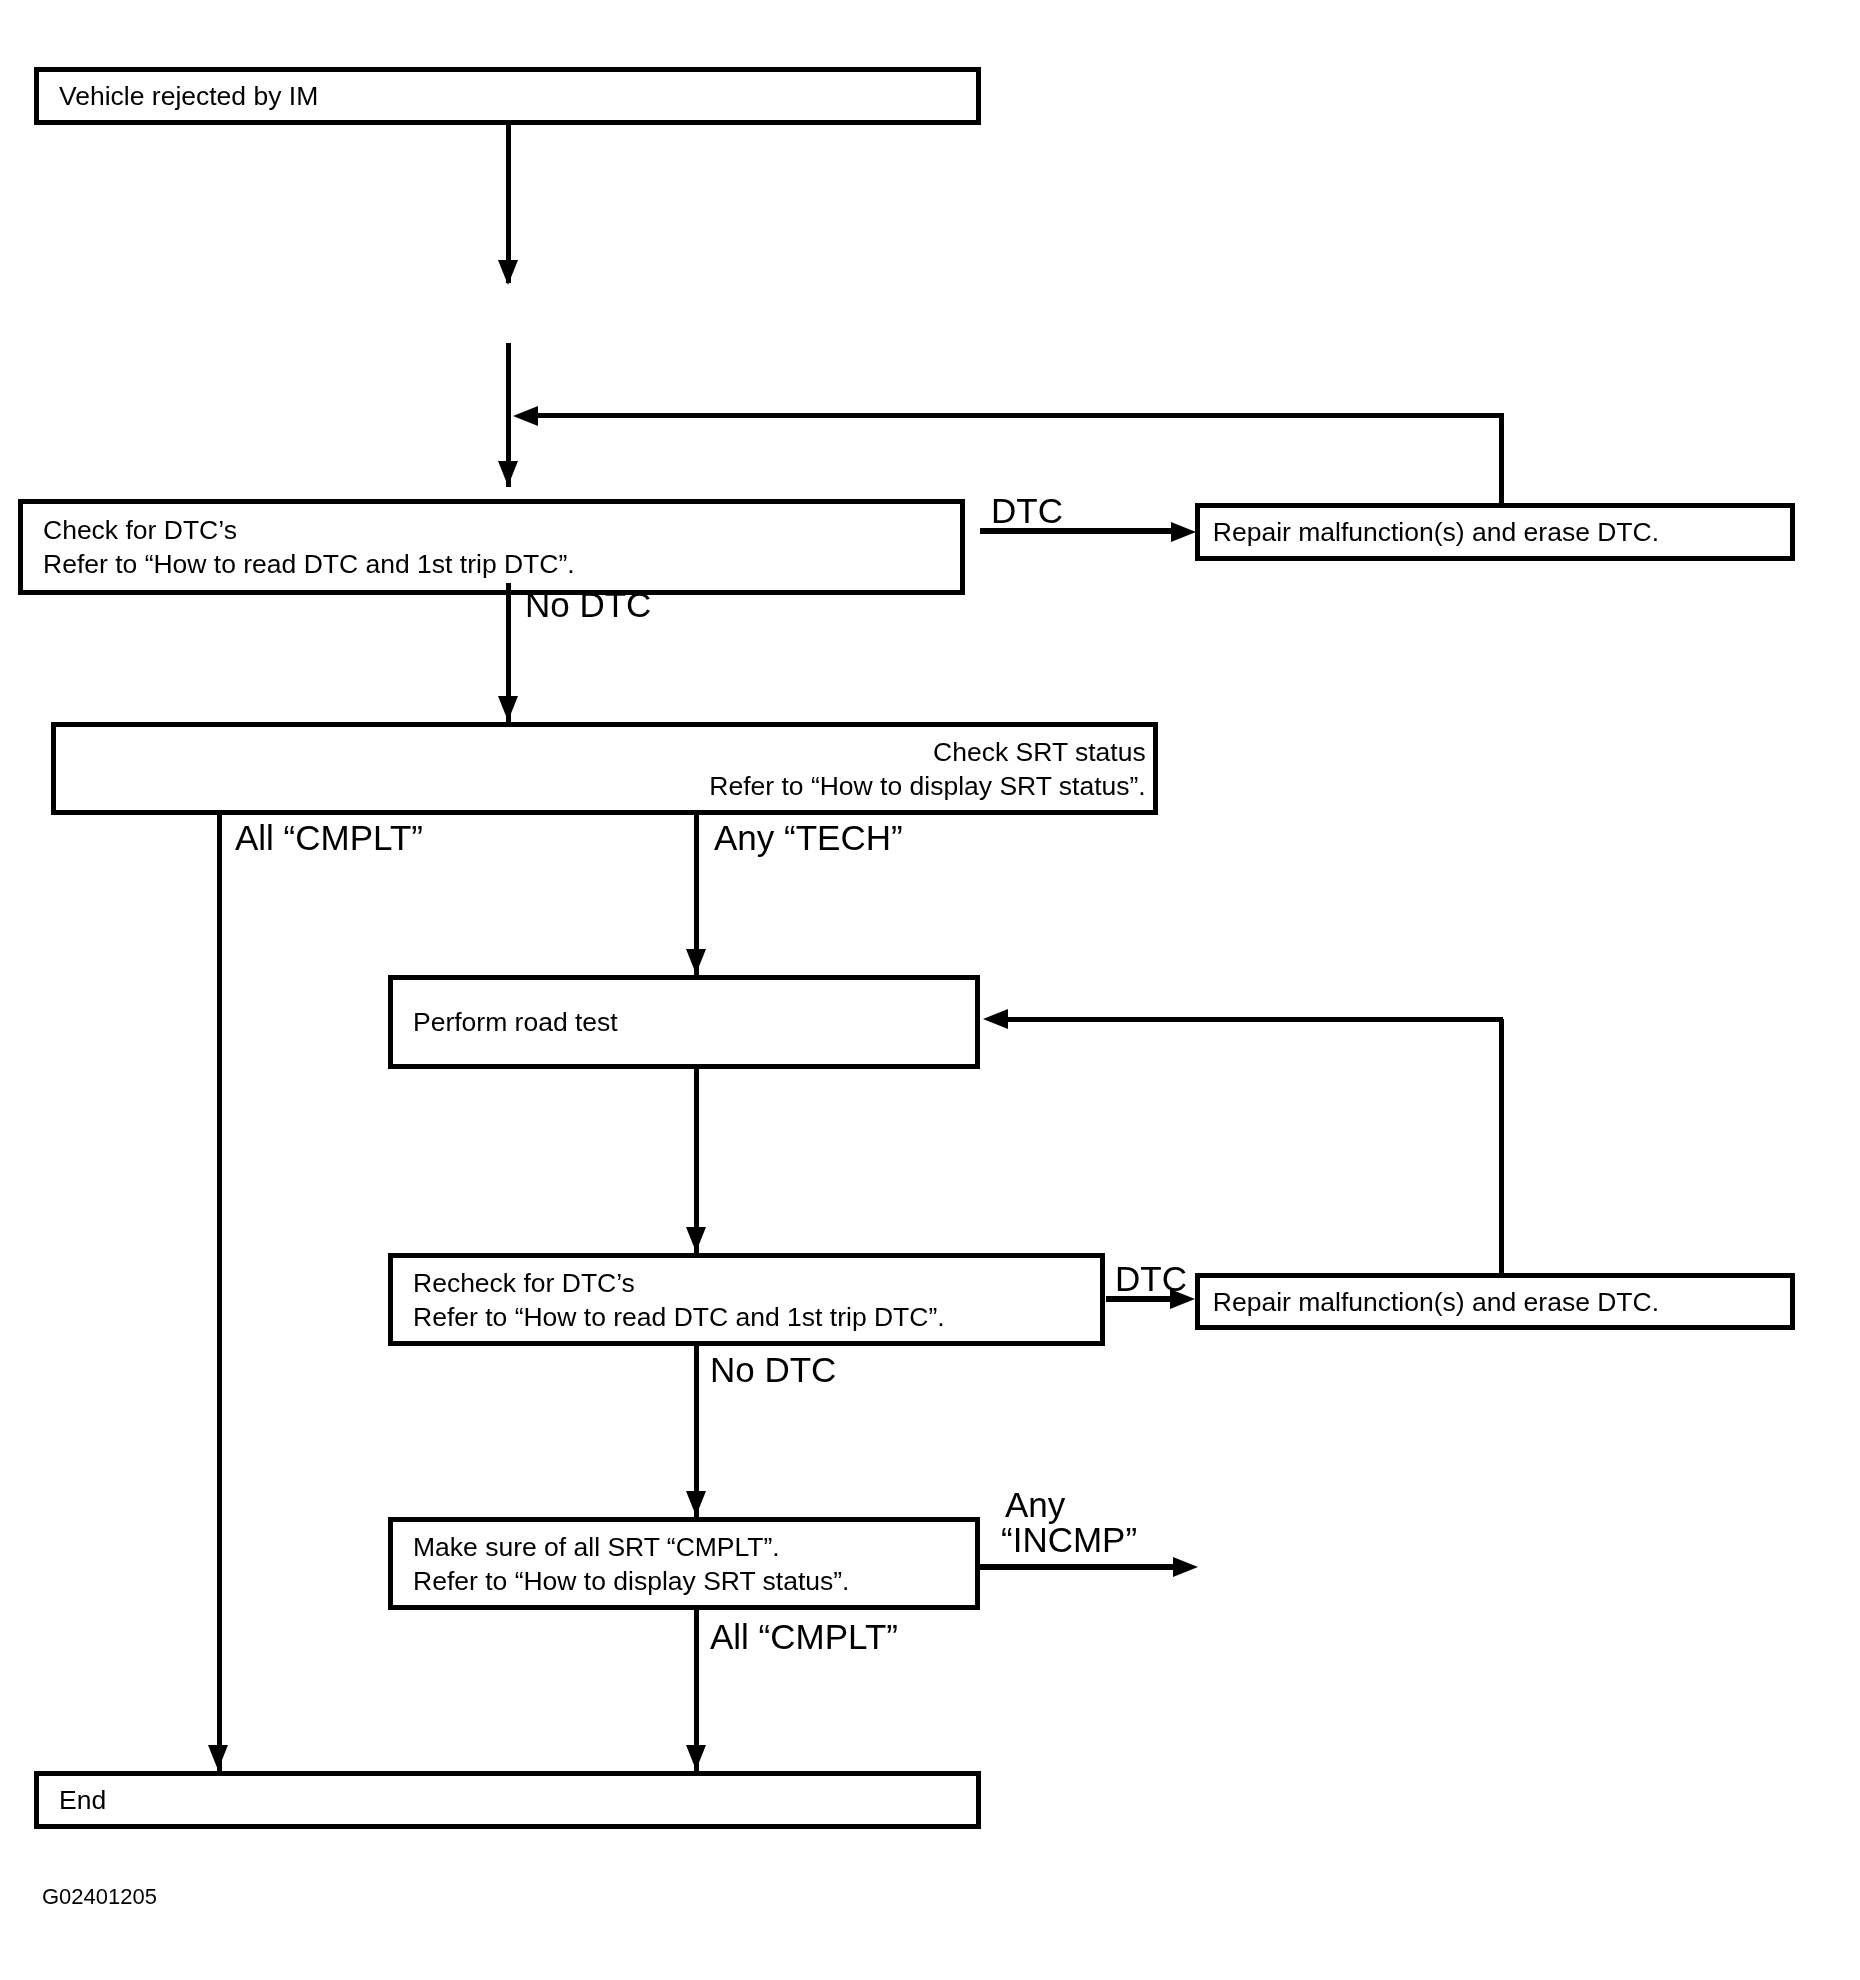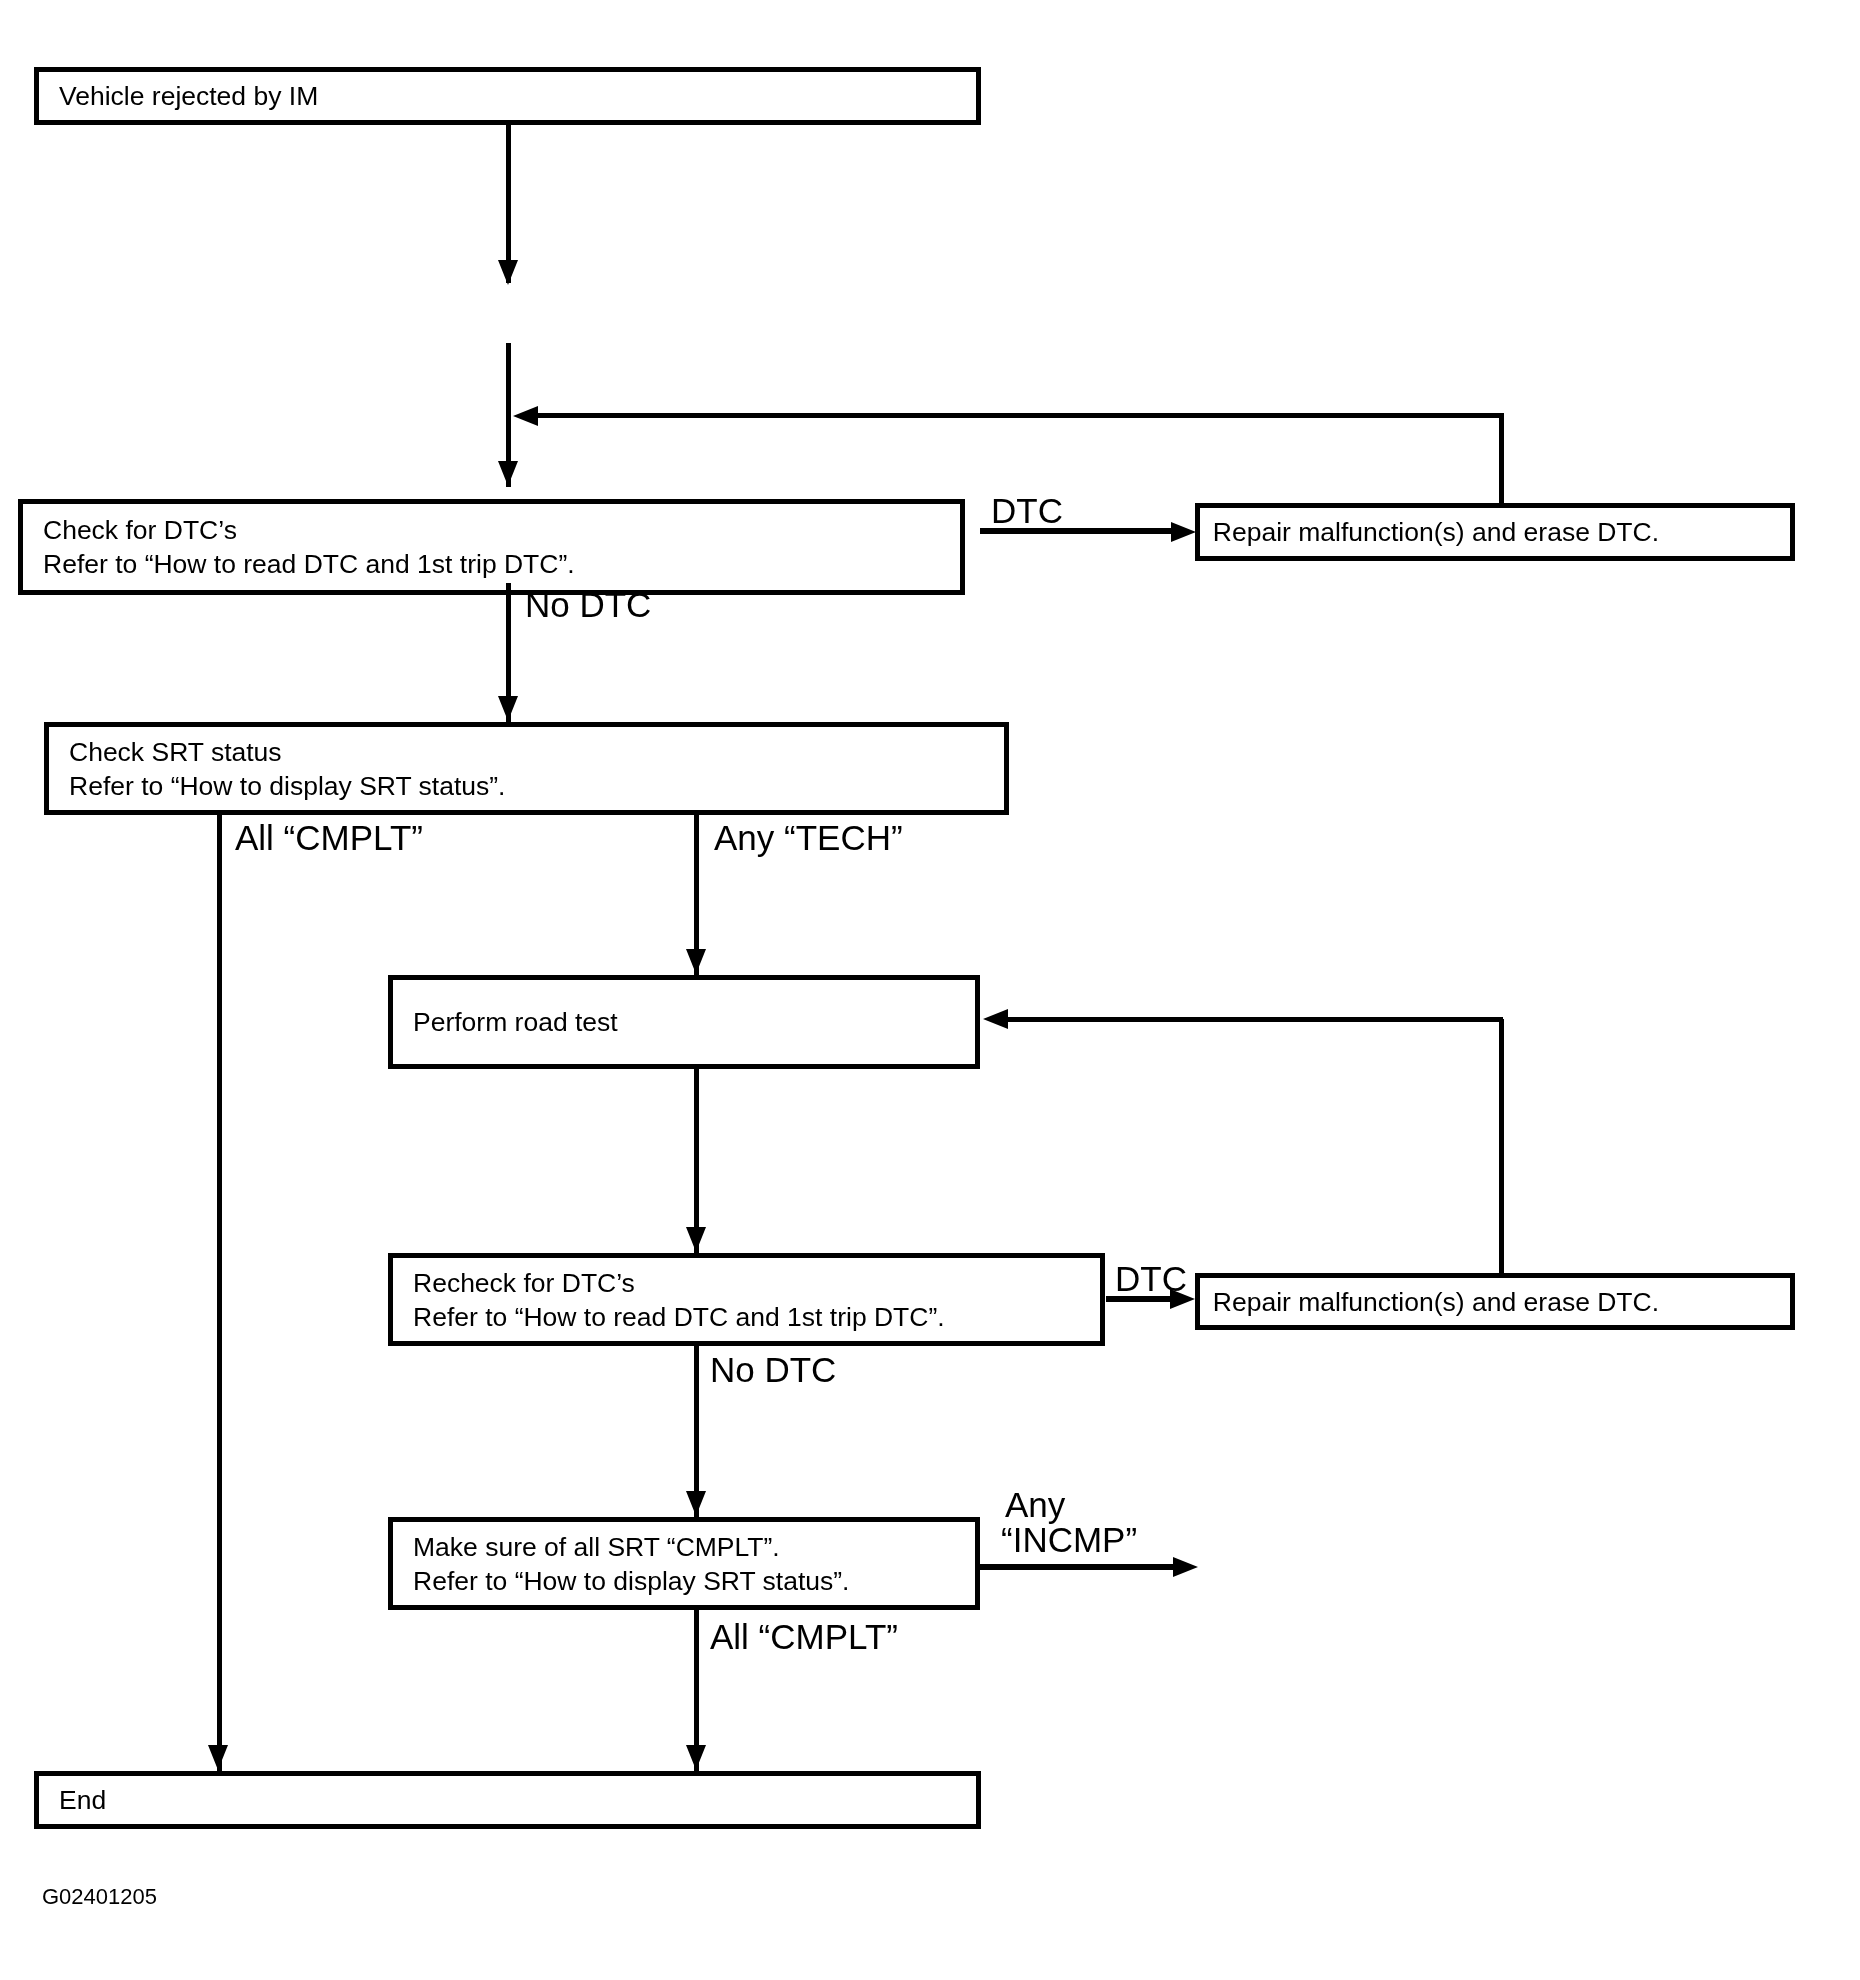--- a/index.html
+++ b/index.html
@@ -56,21 +56,21 @@
 
   <div class="node" style="left:18px;top:487px;width:947px;height:96px;margin-top:12px;">
     <span>Check for DTC’s</span>
     <span>Refer to “How to read DTC and 1st trip DTC”.</span>
   </div>
 
   <div class="node" style="left:1195px;top:503px;width:600px;height:58px;padding-left:12.8px;">
     <span>Repair malfunction(s) and erase DTC.</span>
   </div>
 
-  <div class="node" style="left:44px;top:722px;width:965px;height:93px;">
+  <div class="node" style="left:51px;top:722px;width:1107px;height:93px;align-items:flex-end;">
     <span>Check SRT status</span>
     <span>Refer to “How to display SRT status”.</span>
   </div>
 
   <div class="node" style="left:388px;top:975px;width:592px;height:94px;">
     <span>Perform road test</span>
   </div>
 
   <div class="node" style="left:388px;top:1253px;width:717px;height:93px;">
     <span>Recheck for DTC’s</span>

